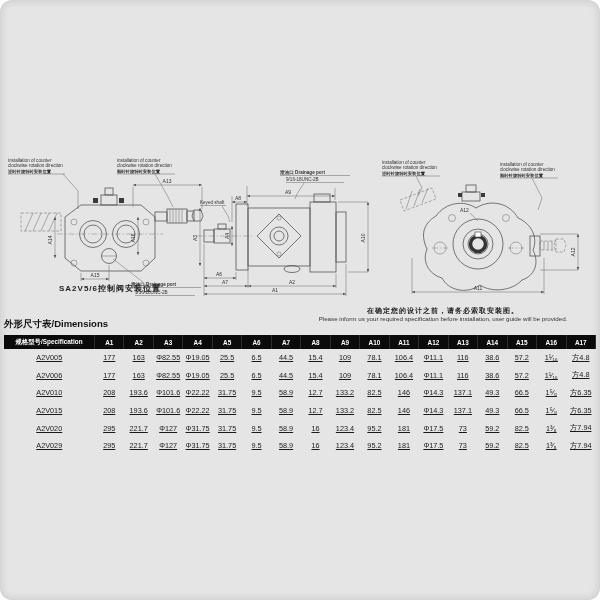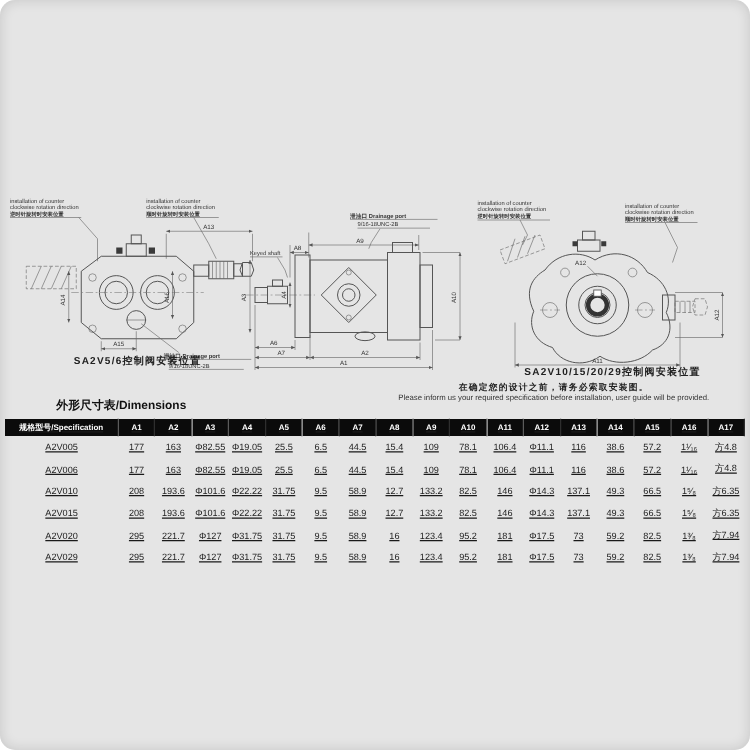--- a/index.html
+++ b/index.html
@@ -5,21 +5,21 @@
   html,body{margin:0;padding:0;background:#ffffff;}
   .page{position:relative;width:600px;height:600px;background:#e5e5e5;overflow:hidden;
         border-radius:12px;box-shadow:inset 0 0 10px rgba(0,0,0,.14);
         font-family:"Liberation Sans","DejaVu Sans",sans-serif;color:#1a1a1a;}
   svg{position:absolute;overflow:visible;}
   svg text{fill:#333;font-family:"Liberation Sans","DejaVu Sans",sans-serif;}
   .cap{position:absolute;font-weight:bold;font-size:8px;letter-spacing:1px;text-align:center;color:#222;}
   .note{position:absolute;left:292px;top:306px;width:302px;text-align:center;line-height:1.35;}
   .note .cn{font-size:7px;font-weight:bold;letter-spacing:1px;color:#222;}
   .note .en{font-size:6.2px;color:#333;}
-  .sec-title{position:absolute;left:4px;top:318px;font-size:9.5px;font-weight:bold;color:#111;margin-left:41px;}
+  .sec-title{position:absolute;left:4px;top:318px;font-size:9.5px;font-weight:bold;color:#111;}
   table.dims{position:absolute;left:4px;top:335px;width:592px;border-collapse:collapse;table-layout:fixed;text-decoration:underline;}
   table.dims thead th{background:#0b0b0b;color:#fff;font-size:6.4px;font-weight:bold;
         padding:2.5px 0;text-align:center;border-right:1px solid #2e2e2e;white-space:nowrap;overflow:hidden;}
   table.dims thead th:first-child{width:90px;}
   table.dims tbody td{font-size:7.3px;color:#1c1c1c;text-align:center;padding:3.8px 0;white-space:nowrap;}
   .ln{stroke:#555;stroke-width:.8;fill:none;}
   .tn{stroke:#666;stroke-width:.5;fill:none;}
   .dsh{stroke:#666;stroke-width:.5;fill:none;stroke-dasharray:3 1.6;}
   .cl{stroke:#777;stroke-width:.45;fill:none;stroke-dasharray:6 2 1.5 2;}
   .lbl{font-size:4.6px;}
@@ -276,21 +276,20 @@
       <text class="dim" x="193" y="94" transform="rotate(-90 193 94)" text-anchor="middle">A12</text>
     </g>
     <g>
       <line class="tn" x1="30" y1="100" x2="30" y2="136"></line>
       <line class="tn" x1="162" y1="100" x2="162" y2="136"></line>
       <line class="tn" x1="30" y1="134" x2="162" y2="134" marker-start="url(#ar3)" marker-end="url(#ar3)"></line>
       <text class="dim" x="96" y="132" text-anchor="middle">A11</text>
     </g>
   </svg>
 
-  <div class="cap" style="left:400px;top:292px;width:180px;">SA2V10/15/20/29控制阀安装位置</div>
 
   <div class="note">
     <div class="cn">在确定您的设计之前，请务必索取安装图。</div>
     <div class="en">Please inform us your required specification before installation, user guide will be provided.</div>
   </div>
 
   <div class="sec-title">外形尺寸表/Dimensions</div>
 
   <table class="dims">
     <thead>

